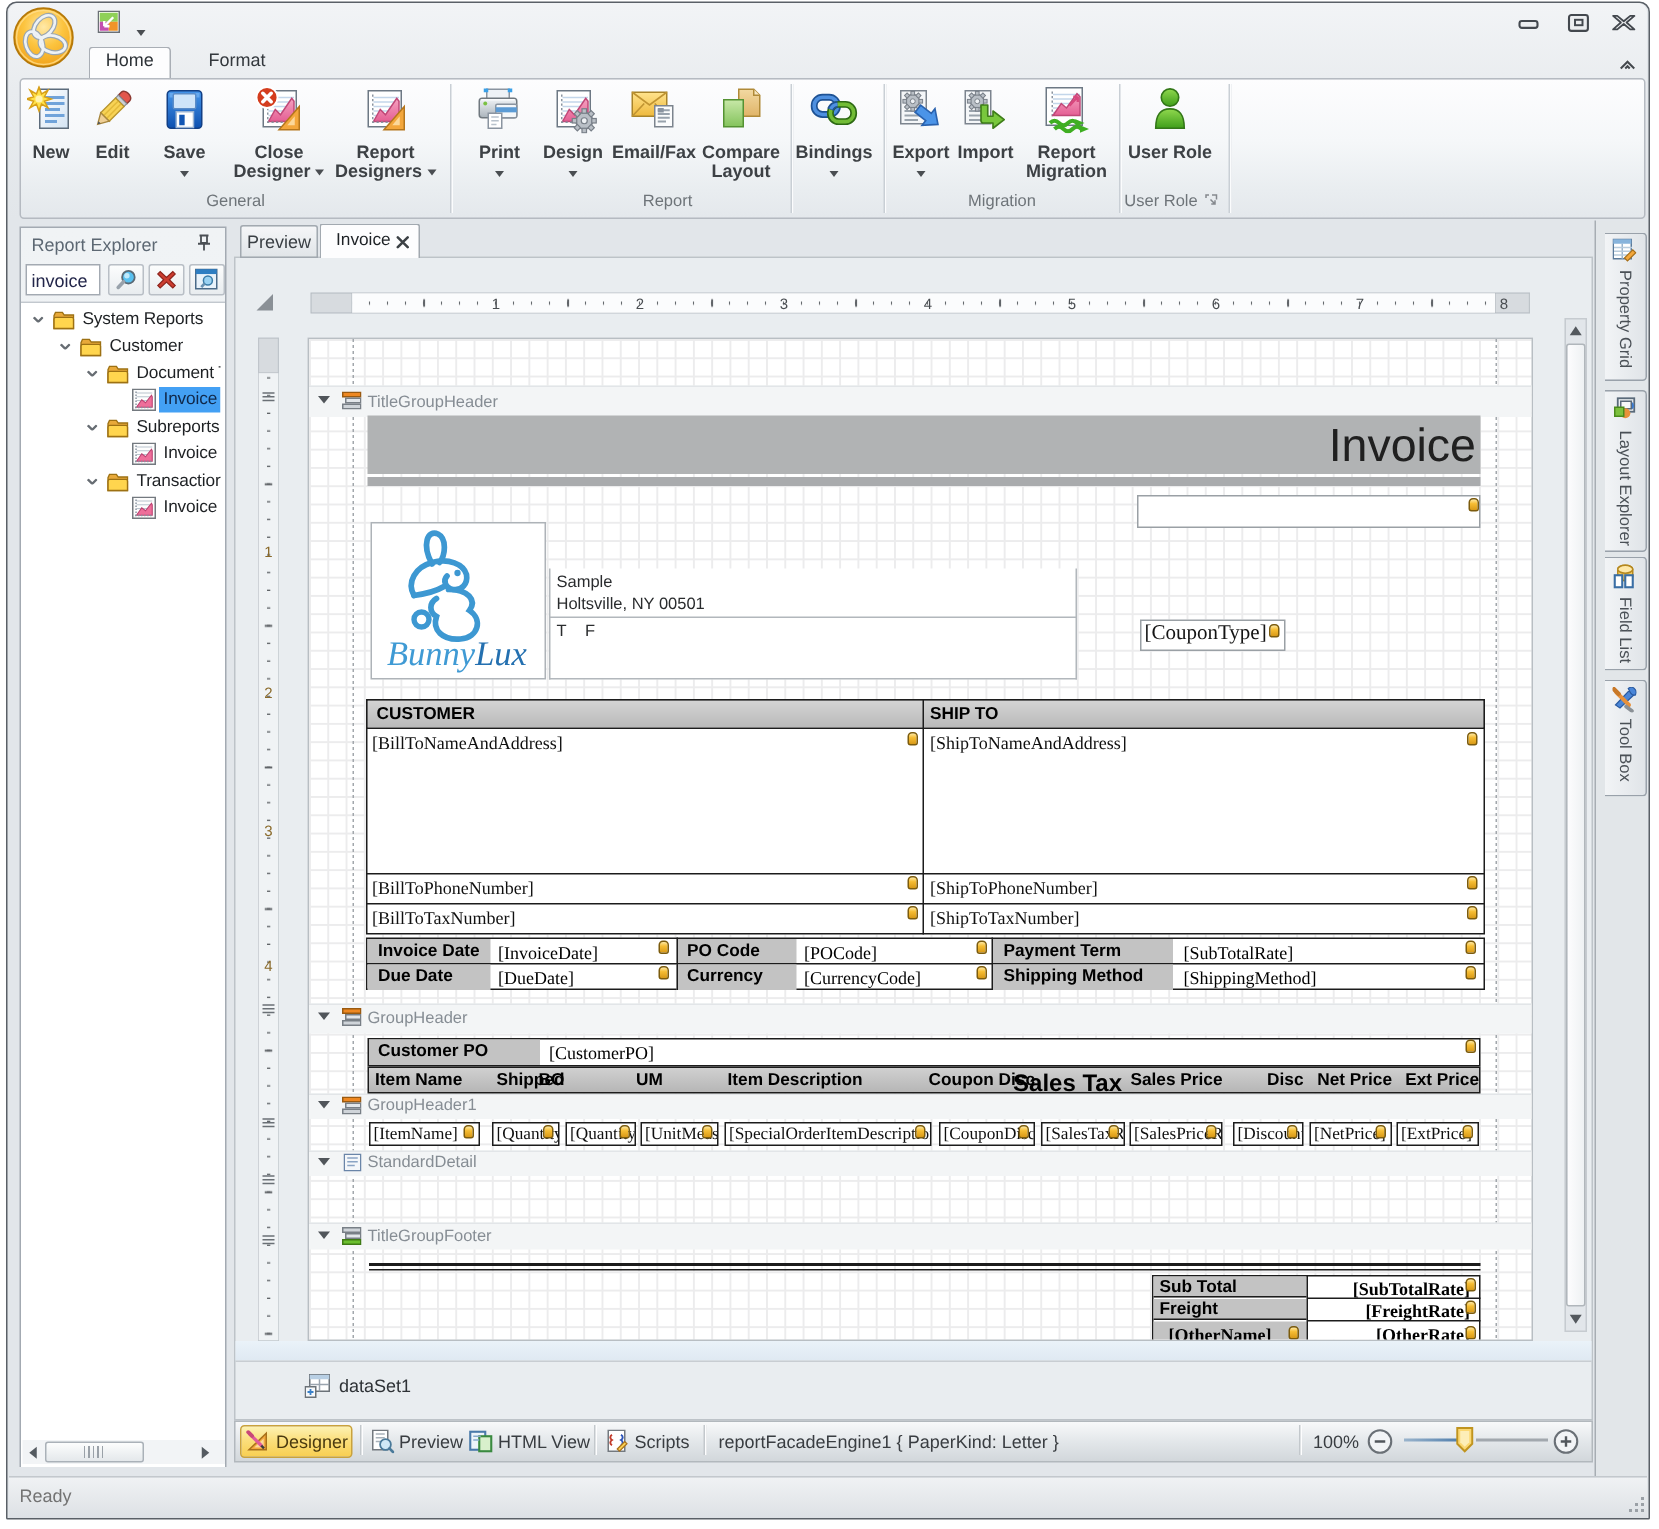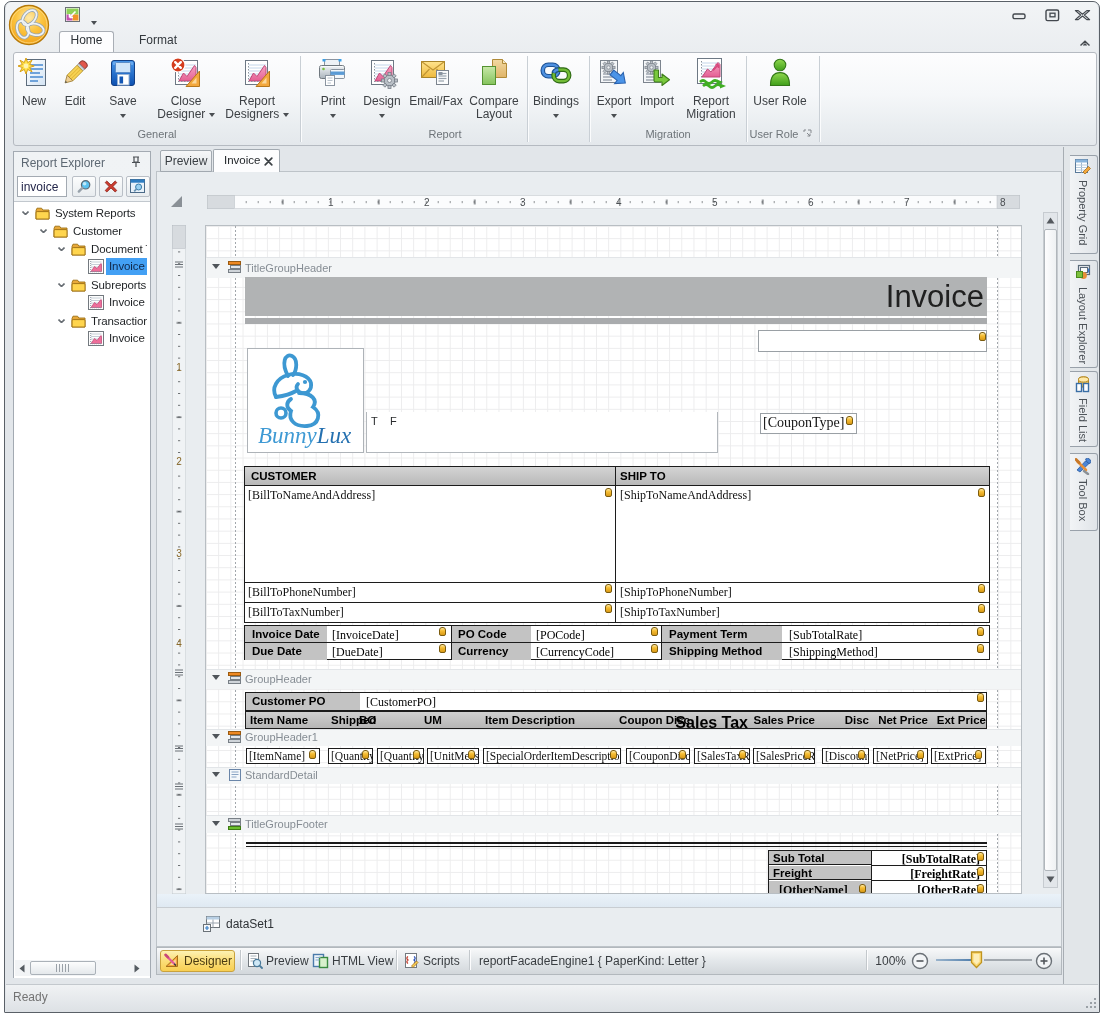--- a/index.html
+++ b/index.html
@@ -7,21 +7,21 @@
 #app{position:relative;width:1106px;height:1019px;background:#fff;font-family:"Liberation Sans", sans-serif;}
 .abs{position:absolute;}
 .ser{font-family:"Liberation Serif", serif;}
 .mk{position:absolute;width:7px;height:9px;background:linear-gradient(180deg,#ffe9a0 0%,#f6bd33 40%,#d99a18 100%);border:1px solid #7c5c0e;border-radius:3px 3px 2px 2px;box-sizing:border-box;}
 .bandtri{position:absolute;width:0;height:0;border-left:4px solid transparent;border-right:4px solid transparent;border-top:5.5px solid #50555a;}
 .bandlab{position:absolute;font-size:11px;color:#868d94;}
 .dashv{position:absolute;width:1px;background:repeating-linear-gradient(180deg,#a2a7ac 0 2px,rgba(0,0,0,0) 2px 4px);}
 .blk{position:absolute;box-sizing:border-box;}
 .sep{position:absolute;width:1px;background:#c9cfd5;border-right:1px solid #fbfcfd;}
 .riblab{position:absolute;font-size:11px;color:#6e7479;text-align:center;}
-.rlab{position:absolute;font-size:12px;color:#3d4145;text-align:center;line-height:13px;white-space:nowrap;}
+.rlab{position:absolute;font-size:12px;color:#3d4145;text-align:center;line-height:13px;white-space:nowrap;font-weight:bold;}
 .caret{display:inline-block;width:0;height:0;border-left:3.5px solid transparent;border-right:3.5px solid transparent;border-top:4px solid #4a4e52;vertical-align:middle;}
 .tabv{position:absolute;left:1070px;width:28px;box-sizing:border-box;border:1px solid #99a1aa;border-radius:0 3px 3px 0;border-left:none;background:linear-gradient(90deg,#f2f4f6,#e0e4e8);}
 .tabvtxt{position:absolute;writing-mode:vertical-rl;font-size:11px;color:#4a5056;left:1077px;}
 .treerow{position:absolute;font-size:11.5px;color:#1e2124;white-space:nowrap;letter-spacing:-0.1px;}
 .fr{height:16px;background:#fff;border:1px solid #1c1c1c;font-family:"Liberation Serif",serif;font-size:11.5px;color:#101010;overflow:hidden;white-space:nowrap;padding:1px 0 0 2px;}
 .sbtxt{position:absolute;top:954px;font-size:12px;color:#393d41;}
 .sbsep{position:absolute;top:950px;height:20px;width:1px;background:#c3c8cc;border-right:1px solid #fdfdfe;}
 </style>
 </head>
 <body>
@@ -574,20 +574,21 @@
   <g fill="none" stroke="#3d98d2" stroke-width="3.8" stroke-linecap="round">
    <path d="M38 24 C31 11 35 1 42 4 C48 7 47 18 43 23"></path>
    <path d="M26 45 C21 36 27 26 38 23 C49 20 59 24 61 31 C62 37 58 42 52 41 C47 40 45 35 48 32"></path>
    <path d="M26 45 C33 44 41 42 46 39"></path>
    <path d="M49 41 C62 41 68 48 63 55 C72 61 69 73 57 74 C45 75 38 68 41 59 C36 56 36 50 41 47"></path>
   </g>
   <circle cx="55" cy="30" r="2.1" fill="#3d98d2"></circle>
   <circle cx="31" cy="61" r="5" fill="none" stroke="#3d98d2" stroke-width="3.6"></circle>
   <text x="8" y="91" font-size="23" font-style="italic" font-family="Liberation Serif" fill="#3f9ad4">Bunny<tspan fill="#2470b0">Lux</tspan></text>
  </svg>
+ <div class="blk" style="left:160px;top:153px;width:352px;height:33px;background:#fff;border:1px solid #b2b7bc;border-top:none;font-size:11px;color:#2a2c2e;padding:2px 0 0 4px;line-height:15px;">Sample<br>Holtsville, NY 00501</div>
  <div class="blk" style="left:160px;top:186px;width:352px;height:41px;background:#fff;border:1px solid #b2b7bc;border-top:none;font-size:11px;color:#2a2c2e;padding:3px 0 0 4px;">T&nbsp;&nbsp;&nbsp;&nbsp;F</div>
  <div class="blk" style="left:554px;top:187px;width:97px;height:21px;background:#fff;border:1px solid #9aa0a5;"></div>
  <div class="blk ser" style="left:557px;top:189px;font-size:14px;color:#141414;">[CouponType]</div>
  <div class="mk" style="left:640px;top:190px;"></div>
 
  <div class="blk" style="left:38px;top:240px;width:746px;height:157px;border:1px solid #1c1c1c;background:#fff;"></div>
  <div class="blk" style="left:38px;top:240px;width:746px;height:20px;background:linear-gradient(180deg,#d4d4d4,#b9b9b9);border:1px solid #1c1c1c;"></div>
  <div class="blk" style="left:45px;top:244px;font-size:11.5px;font-weight:bold;color:#000;">CUSTOMER</div>
  <div class="blk" style="left:414px;top:244px;font-size:11.5px;font-weight:bold;color:#000;">SHIP TO</div>
  <div class="abs" style="left:409px;top:240px;width:1px;height:157px;background:#1c1c1c;"></div>

